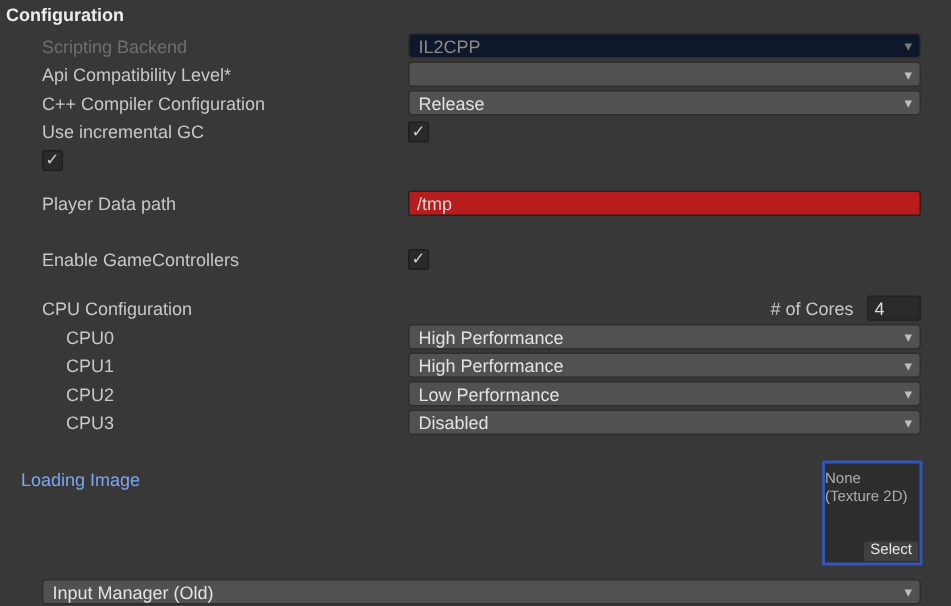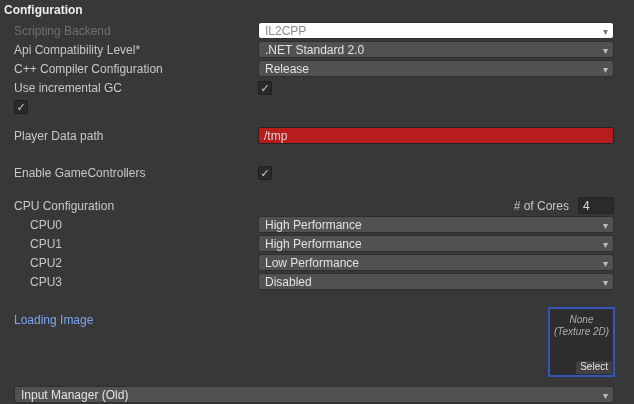--- a/index.html
+++ b/index.html
@@ -12,21 +12,21 @@
     overflow:hidden;
   }
   .panel { width:618px; height:404px; padding-top:3px; }
   .header {
     font-weight:bold; color:#EDEDED;
     padding-left:4px; height:16px; line-height:15px;
     margin-bottom:2px;
   }
   .row {
     display:flex; align-items:center;
-    height:19px; padding-left:14px; padding-right:4px;
+    height:19px; padding-left:28px; padding-right:4px;
   }
   .row .label {
     flex:0 0 244px; max-width:244px;
     white-space:nowrap; overflow:hidden;
     color:#C8C8C8;
   }
   .row .label.disabled { color:#6F6F6F; }
   .row .label.indent { padding-left:16px; flex-basis:244px; }
   .ctrl { flex:1; min-width:0; display:flex; align-items:center; }
   .dropdown {
@@ -38,21 +38,21 @@
     padding:0 18px 0 6px;
     color:#E2E2E2;
     position:relative;
     cursor:default;
     white-space:nowrap; overflow:hidden;
   }
   .dropdown .arrow {
     position:absolute; right:5px; top:1px;
     font-size:10px; color:#BDBDBD; line-height:15px;
   }
-  .dropdown.disabled { background:#ffffff; color:#8A8A8A; }
+  .dropdown.disabled { background:#0f172a; color:#8A8A8A; }
   .dropdown.disabled .arrow { color:#7A7A7A; }
   .checkbox {
     width:14px; height:14px;
     background:#2A2A2A;
     border:1px solid #1E1E1E;
     border-radius:2px;
     display:flex; align-items:center; justify-content:center;
     color:#CFCFCF; font-size:11px; line-height:12px;
   }
   .textfield {
@@ -81,25 +81,24 @@
   .objrow .obj-label { color:#7CA6F2; line-height:14px; padding-top:6px; display:inline-block; }
   .texture-box {
     position:absolute; top:0; right:3px;
     width:67px; height:70px;
     background:#2D2D2D;
     border:2px solid #3356B8;
     border-radius:1px;
   }
   .texture-box .none-text {
     margin-top:5px;
-    text-align:center;
+    text-align:left;
     font-size:10px; line-height:12px;
     color:#ADADAD;
     white-space:nowrap;
-    font-style:italic;
   }
   .select-btn {
     position:absolute; bottom:1px; right:1px;
     background:#404040;
     color:#E6E6E6;
     font-size:10px; line-height:12px;
     padding:0 4px 1px 4px;
     border-radius:2px 0 0 0;
   }
 </style>
@@ -117,21 +116,20 @@
         <span>IL2CPP</span>
         <span class="arrow">▾</span>
       </div>
     </div>
   </div>
 
   <div class="row">
     <span class="label">Api Compatibility Level*</span>
     <div class="ctrl">
       <div class="dropdown">
-        <span>.NET Standard 2.0</span>
         <span class="arrow">▾</span>
       </div>
     </div>
   </div>
 
   <div class="row">
     <span class="label">C++ Compiler Configuration</span>
     <div class="ctrl">
       <div class="dropdown">
         <span>Release</span>

